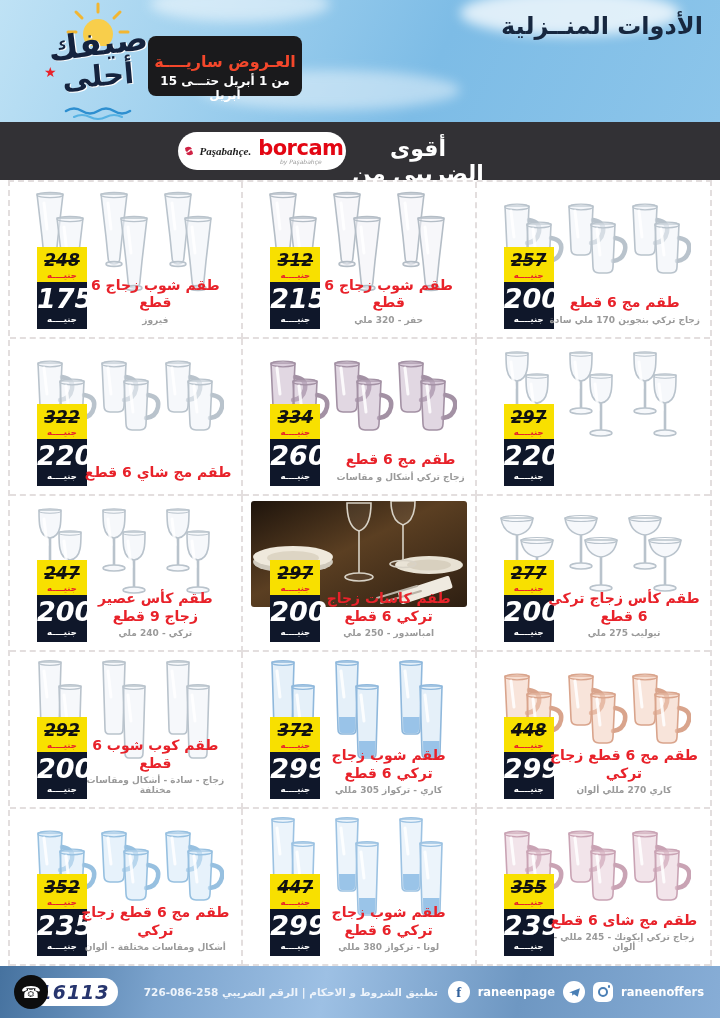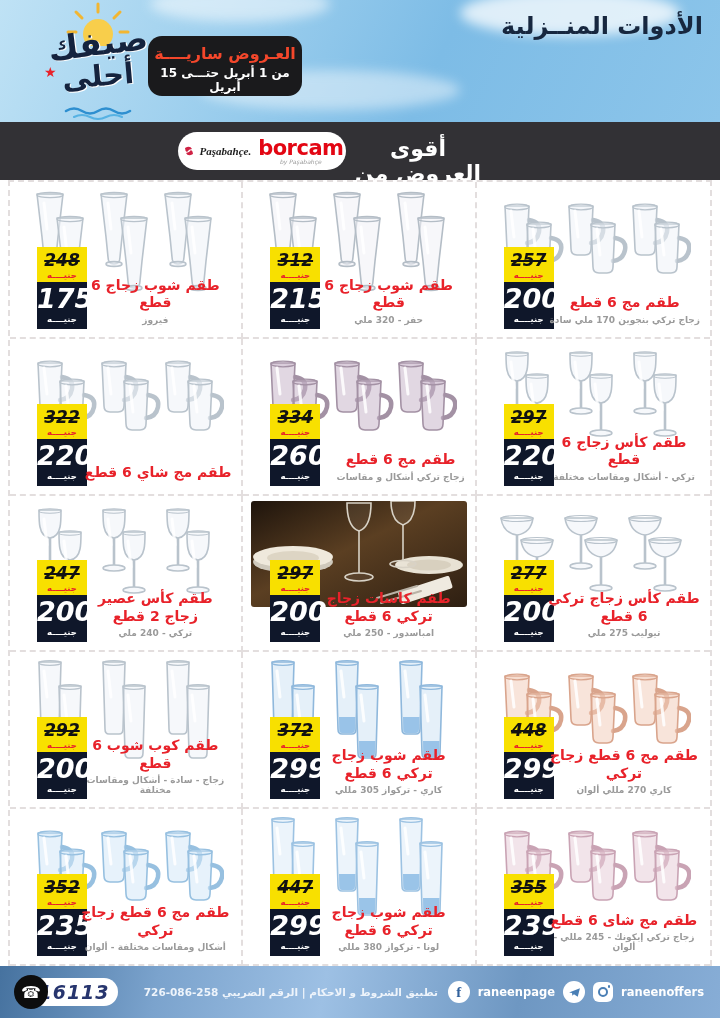--- a/index.html
+++ b/index.html
@@ -12,21 +12,21 @@
   .cloud { position:absolute; background:rgba(255,255,255,0.75); border-radius:50%; filter:blur(6px); }
   .c1 { width:220px; height:46px; right:40px; top:-10px; }
   .c2 { width:260px; height:40px; right:260px; top:70px; opacity:.6; }
   .c3 { width:180px; height:36px; left:150px; top:-14px; opacity:.7; }
 
   .header-title { position:absolute; right:14px; top:10px; width:208px; text-align:center; }
   .header-title .t1 { color:#e8222a; font-size:42px; font-weight:800; line-height:1.1; }
   .header-title .t2 { color:#17273f; font-size:24px; font-weight:800; margin-top:2px; }
 
   .validity { position:absolute; left:148px; top:36px; width:154px; height:60px; background:#1a1a1c;
-    border-radius:14px; text-align:center; padding-top:8px; }
+    border-radius:8px; text-align:center; padding-top:16px; }
   .validity .v1 { color:#f4472b; font-size:16px; font-weight:800; }
   .validity .v2 { color:#ffffff; font-size:12px; font-weight:700; margin-top:3px; }
 
   .logo { position:absolute; left:38px; top:2px; width:120px; height:118px; text-align:center; }
   .logo svg.sun { position:absolute; left:22px; top:0; }
   .logo .l1 { position:relative; display:block; margin-top:22px; color:#15233e; font-size:33px; font-weight:900;
     transform:rotate(-7deg); text-shadow:1px 1px 0 #fff; }
   .logo .l2 { position:relative; display:block; margin-top:-4px; color:#15233e; font-size:29px; font-weight:900;
     transform:rotate(-5deg); text-shadow:1px 1px 0 #fff; }
   .logo .star { position:absolute; left:6px; top:62px; color:#e8222a; font-size:14px; }
@@ -125,21 +125,21 @@
       <span class="l2">أحلى</span>
       <span class="star">★</span>
       <svg class="waves" width="70" height="14" viewBox="0 0 70 14">
         <path d="M2,5 Q10,0 18,5 T34,5 T50,5 T66,5" fill="none" stroke="#2e8fd0" stroke-width="2.5" stroke-linecap="round"></path>
         <path d="M10,11 Q18,7 26,11 T42,11 T58,11" fill="none" stroke="#57b2e3" stroke-width="2" stroke-linecap="round"></path>
       </svg>
     </div>
   </div>
 
   <div class="banner">
-    <div class="banner-text">أقوى العروض من</div>
+    <div class="banner-text">أقوى الضريبي من</div>
     <div class="brand-pill">
       <span class="pasa">
         <svg width="16" height="16" viewBox="0 0 16 16">
           <circle cx="8" cy="8" r="8" fill="#fff"></circle>
           <path d="M4,5 Q9,2 11,6 Q8,6 6,9 Q4,8 4,5 Z" fill="#cf2244"></path>
           <path d="M12,11 Q7,14 5,10 Q8,10 10,7 Q12,8 12,11 Z" fill="#cf2244"></path>
         </svg>
         <span class="pasa-script">Paşabahçe.</span>
       </span>
       <span class="borcam-wrap">
@@ -472,24 +472,20 @@
       <div class="tags">
         <div class="tag-old">
           <div class="old-num">297</div>
           <div class="cur">جنيــــه</div>
         </div>
         <div class="tag-new">
           <div class="new-num">220</div>
           <div class="cur">جنيــــه</div>
         </div>
       </div>
-      <div class="desc">
-        <div class="p-title">طقم كأس زجاج 6 قطع</div>
-        <div class="p-sub">تركي - أشكال ومقاسات مختلفة</div>
-      </div>
     </div>
 
     <div class="cell">
       <div class="p-img"><svg width="196" height="106" viewBox="0 0 196 106">
             <g transform="translate(2,6)">
               <path d="M9,3 L31,3 Q31,16 30,20 Q28,30 20,31 Q12,30 10,20 Q9,16 9,3 Z" fill="#eef3f7" fill-opacity="0.55" stroke="#b9c3cc" stroke-width="1.6" stroke-linejoin="round"></path>
       <path d="M20,31 L20,58" stroke="#b9c3cc" stroke-width="2.6"></path>
       <ellipse cx="20" cy="61" rx="11" ry="3" fill="#eef3f7" fill-opacity="0.55" stroke="#b9c3cc" stroke-width="1.6" stroke-linejoin="round"></ellipse>
       <ellipse cx="20" cy="4" rx="11" ry="2.2" fill="none" stroke="#b9c3cc" stroke-width="1.1"></ellipse>
               <path d="M14,12 L17,38" stroke="#ffffff" stroke-width="3" stroke-linecap="round" opacity="0.85" fill="none"></path>
@@ -534,21 +530,21 @@
         <div class="tag-old">
           <div class="old-num">247</div>
           <div class="cur">جنيــــه</div>
         </div>
         <div class="tag-new">
           <div class="new-num">200</div>
           <div class="cur">جنيــــه</div>
         </div>
       </div>
       <div class="desc">
-        <div class="p-title">طقم كأس عصير زجاج 2 قطع</div>
+        <div class="p-title">طقم كأس عصير زجاج 9 قطع</div>
         <div class="p-sub">تركي - 240 ملي</div>
       </div>
     </div>
 
     <div class="cell">
       <div class="p-img"><svg width="216" height="106" viewBox="0 0 216 106">
   <defs>
               <linearGradient id="wg" x1="0" y1="0" x2="1" y2="1">
     <stop offset="0" stop-color="#1e140c"></stop>
                 <stop offset="0.45" stop-color="#5b3f22"></stop>

